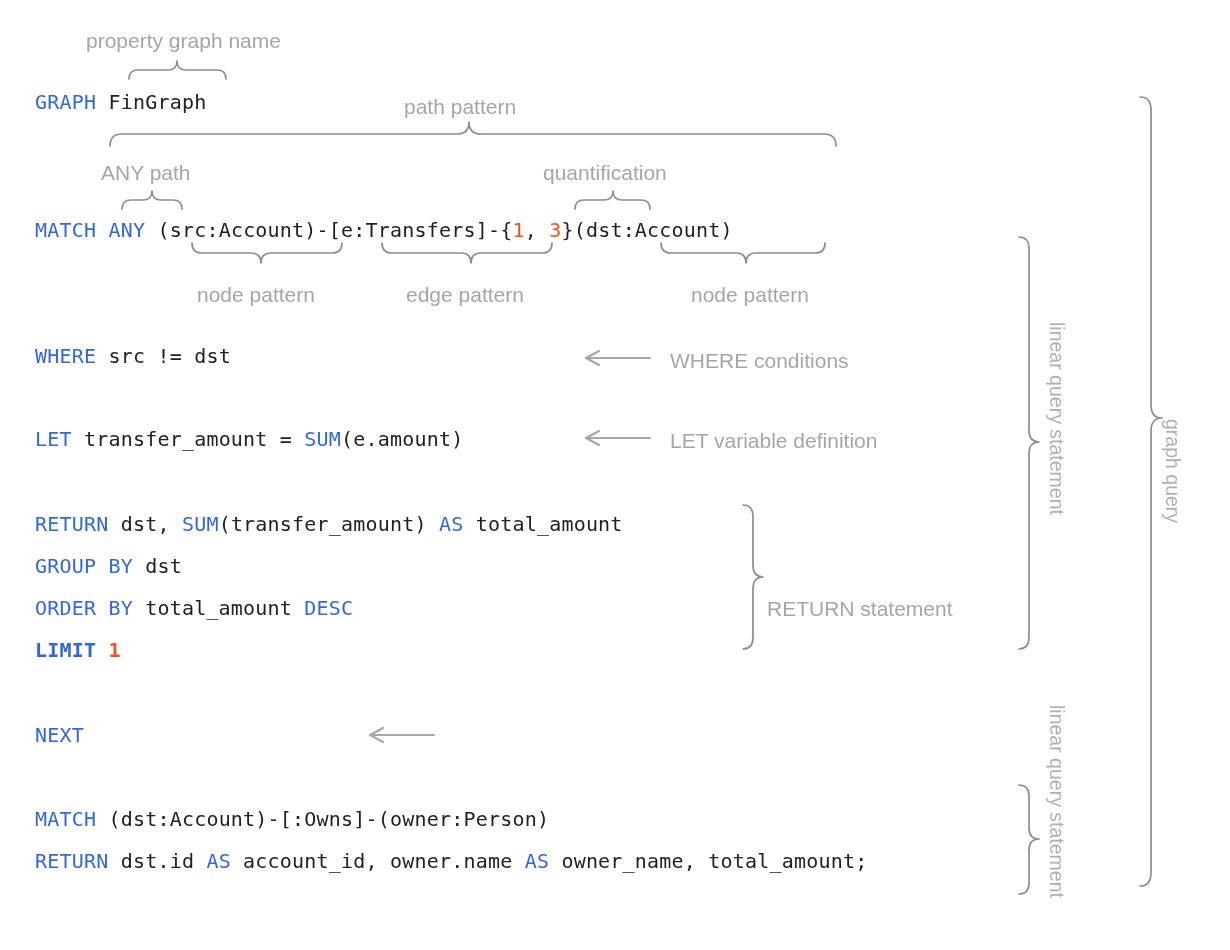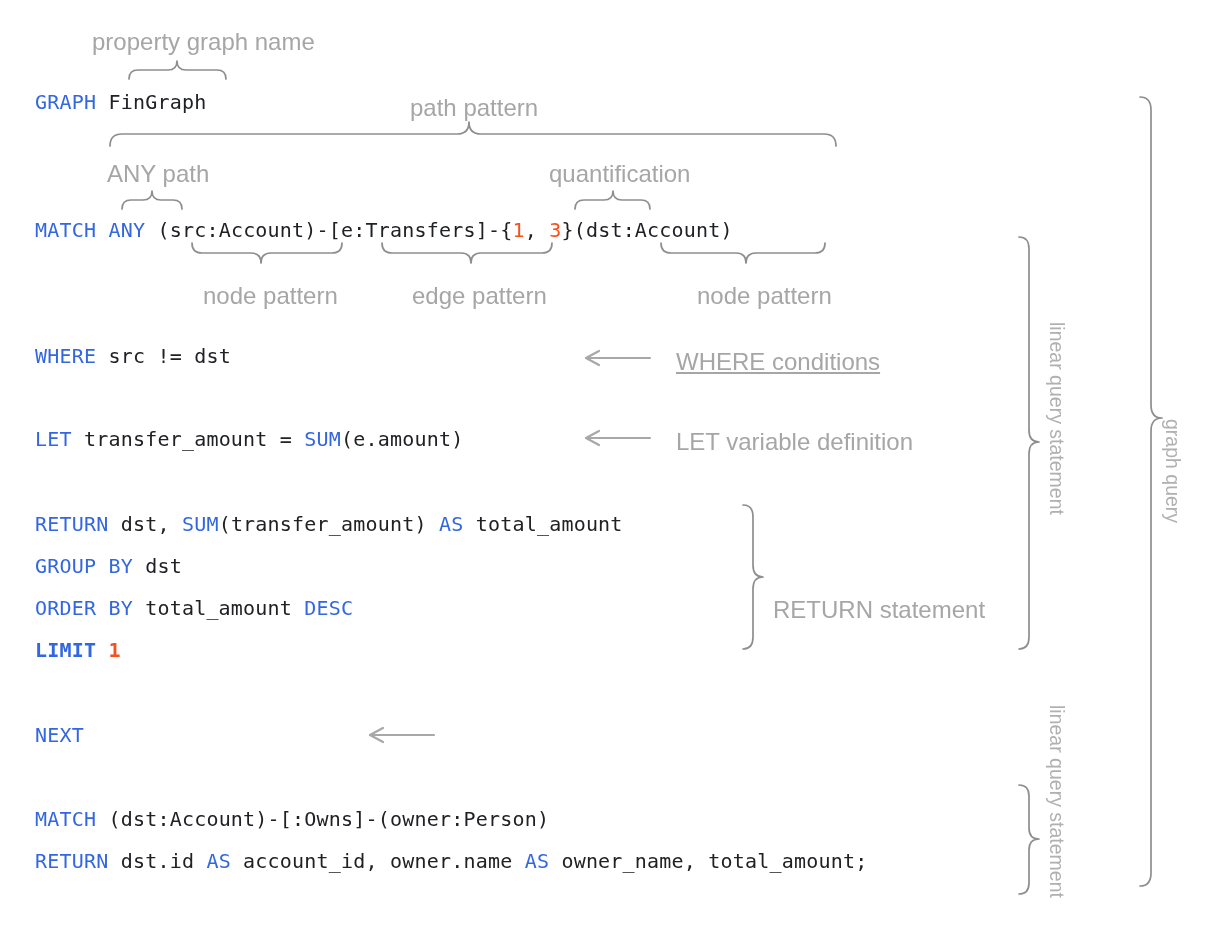--- a/index.html
+++ b/index.html
@@ -30,25 +30,24 @@
     color: #202124;
     white-space: pre;
   }
   .kw  { color: #3367e0; }
   .num { color: #f4511e; }
 
   
   .ann {
     position: absolute;
     font-family: "Liberation Sans", sans-serif;
-    font-size: 24px;
+    font-size: 21px;
     color: #a6a6a6;
     white-space: nowrap;
     line-height: 1;
-    margin-left: 6px;
   }
 
   .vert {
     position: absolute;
     font-family: "Liberation Sans", sans-serif;
     font-size: 19.5px;
     color: #b0b0b0;
     white-space: nowrap;
     line-height: 1;
     transform-origin: 0 0;
@@ -106,21 +105,21 @@
   <div class="ann" style="left:101px; top:162px;">ANY path</div>
 
   <div class="ann" style="left:543px; top:162px;">quantification</div>
 
   <div class="ann" style="left:197px; top:284px;">node pattern</div>
 
   <div class="ann" style="left:406px; top:284px;text-align:center;">edge pattern</div>
 
   <div class="ann" style="left:691px; top:284px;">node pattern</div>
 
-  <div class="ann" style="left:670px; top:350px;text-decoration:underline;">WHERE conditions</div>
+  <div class="ann" style="left:670px; top:350px;">WHERE conditions</div>
 
   <div class="ann" style="left:670px; top:430px;">LET variable definition</div>
 
   <div class="ann" style="left:767px; top:598px;">RETURN statement</div>
 
 
   <div class="vert" style="left:1066px; top:322px;">linear query statement</div>
 
   <div class="vert" style="left:1066px; top:705px;">linear query statement</div>
 

